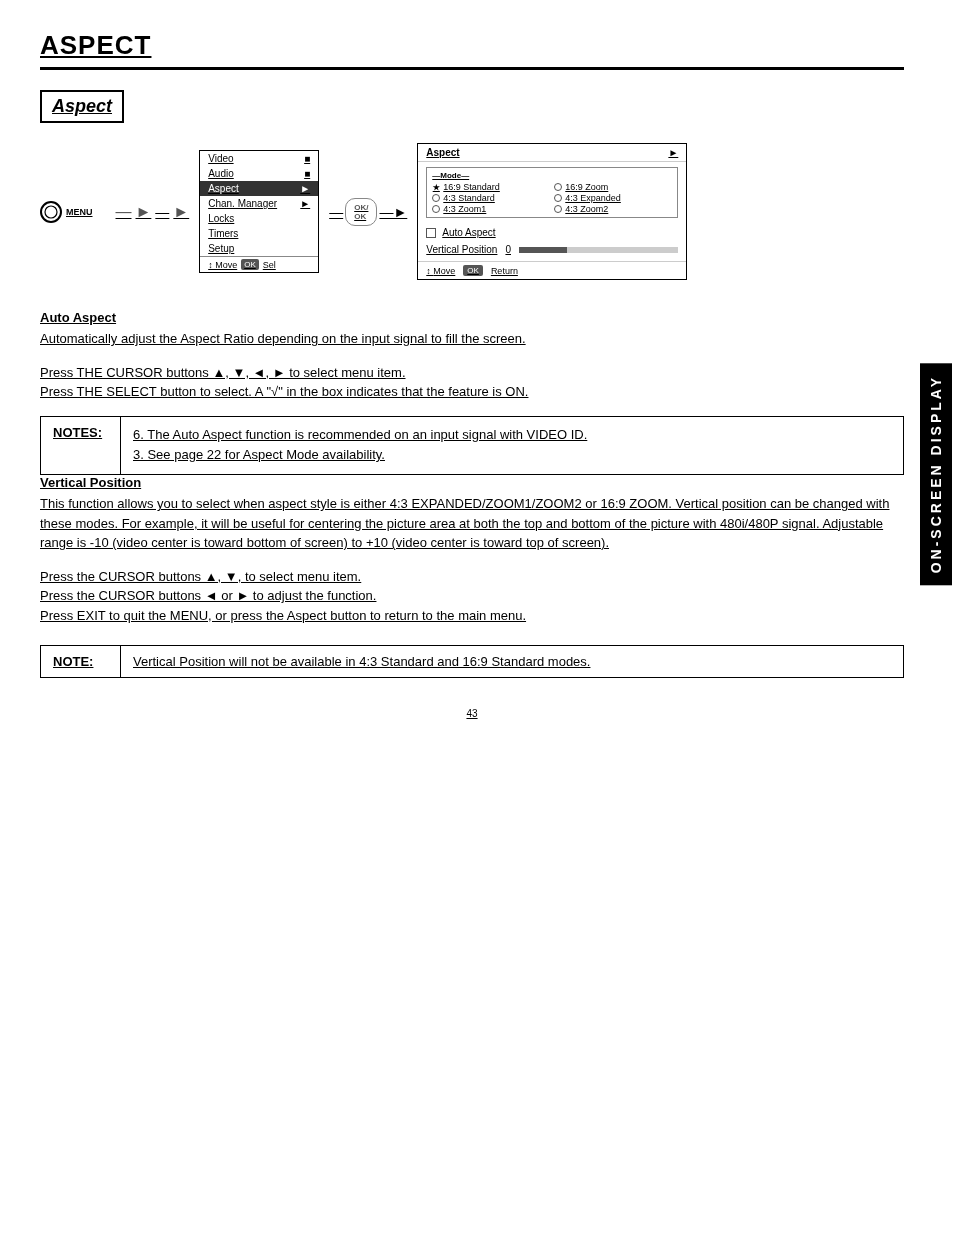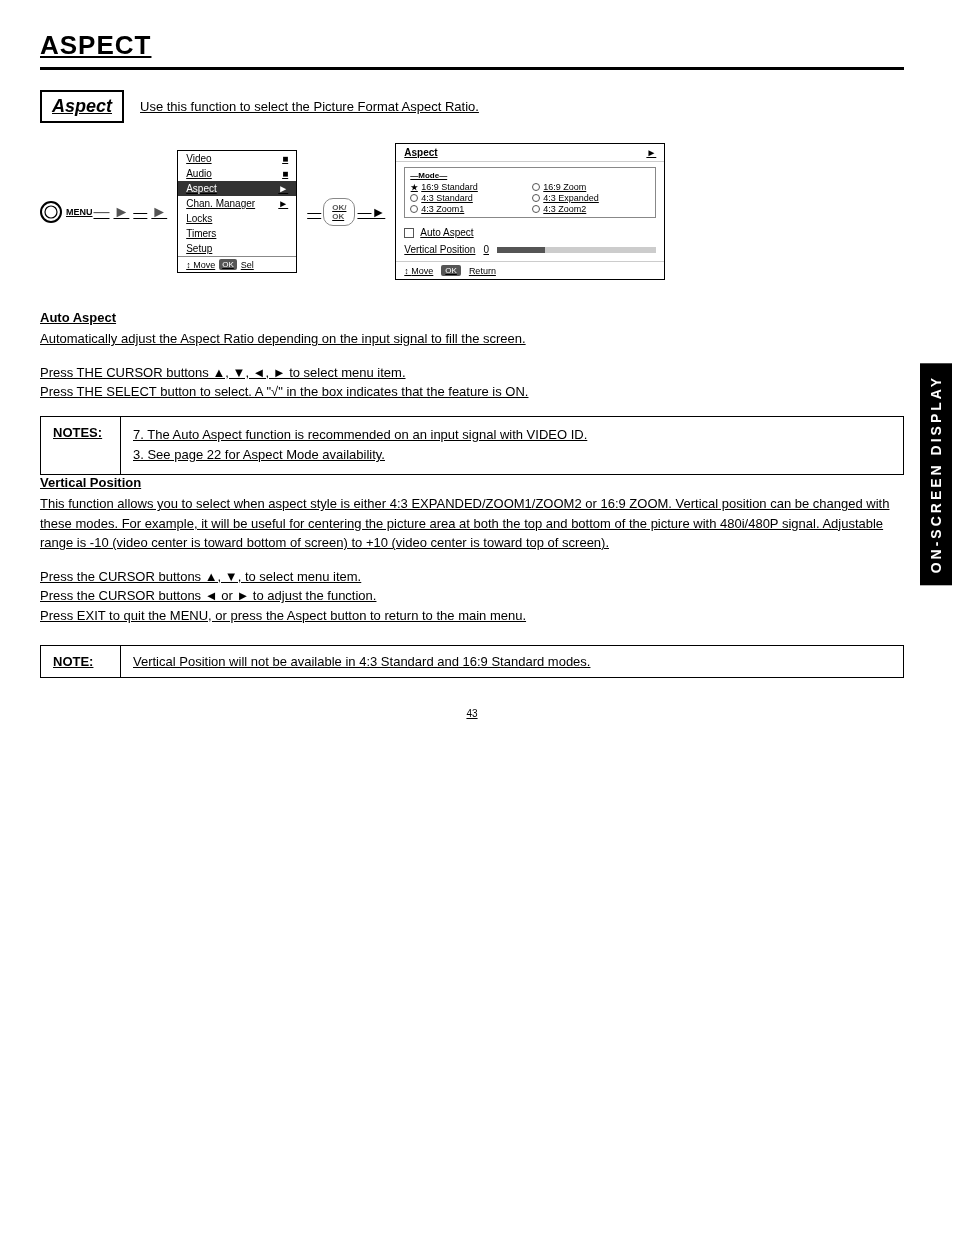--- a/index.html
+++ b/index.html
@@ -53,21 +53,21 @@
       display: flex;
       align-items: center;
       gap: 10px;
       margin-bottom: 30px;
     }
 
     
     .menu-diagram {
       display: flex;
       align-items: center;
-      gap: 1px;
+      gap: 23px;
     }
     .menu-icon-circle {
       width: 22px;
       height: 22px;
       border-radius: 50%;
       border: 2px solid #000;
       display: flex;
       align-items: center;
       justify-content: center;
       font-size: 7px;
@@ -314,21 +314,20 @@
   </style>
 </head>
 <body>
 
 <div class="page-container">
 
   <div class="page-title">ASPECT</div>
 
   <div class="function-row">
     <div class="function-label-box">Aspect</div>
-    <div class="function-description">Use this function to select the Picture Format Aspect Ratio.</div>
   </div>
 
   <div class="diagrams-row">
 
     <div class="menu-diagram">
       <div style="display:flex;align-items:center;gap:4px;">
         <div class="menu-icon-circle">
           <svg width="14" height="14" viewBox="0 0 14 14">
             <circle cx="7" cy="7" r="6" fill="none" stroke="#000" stroke-width="1.2"></circle>
           </svg>
@@ -424,21 +423,21 @@
   </div>
 
   <div class="section">
     <div class="section-text">Press THE CURSOR buttons ▲, ▼, ◄, ► to select menu item.</div>
     <div class="section-text">Press THE SELECT button to select.  A "√" in the box indicates that the feature is ON.</div>
   </div>
 
   <div class="notes-box">
     <div class="notes-label">NOTES:</div>
     <div class="notes-content">
-      <div>7.  The Auto Aspect function is recommended on an input signal with VIDEO ID.</div>
+      <div>6.  The Auto Aspect function is recommended on an input signal with VIDEO ID.</div>
       <div>3.  See page 22 for Aspect Mode availability.</div>
     </div>
   </div>
 
   <div class="section">
     <div class="section-title">Vertical Position</div>
     <div class="section-text">This function allows you to select when aspect style is either 4:3 EXPANDED/ZOOM1/ZOOM2 or 16:9 ZOOM.  Vertical position can be changed with these modes.  For example, it will be useful for centering the picture area at both the top and bottom of the picture with 480i/480P signal.  Adjustable range is -10 (video center is toward bottom of screen) to +10 (video center is toward top of screen).</div>
   </div>
 
   <div class="section">

